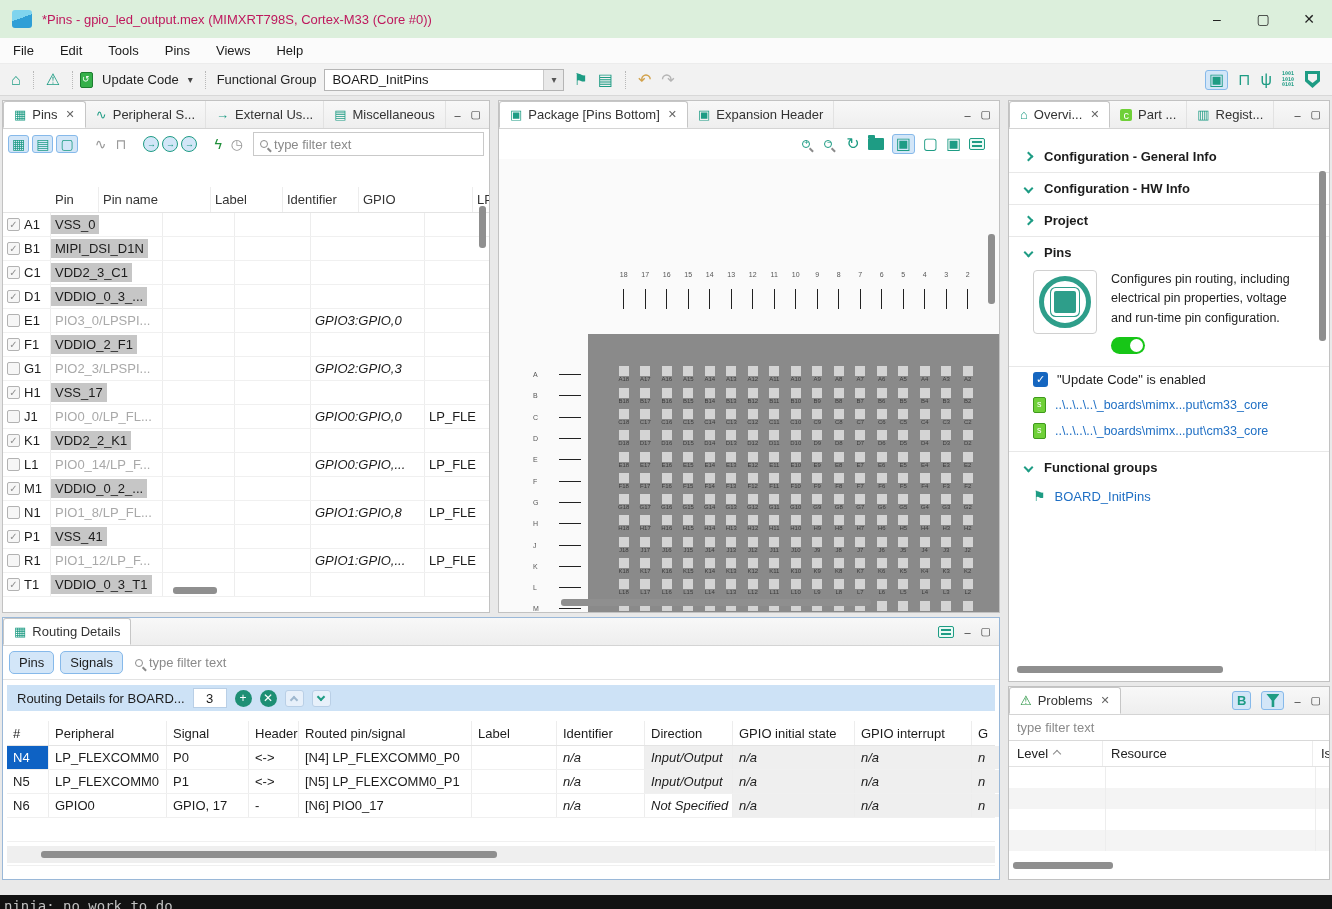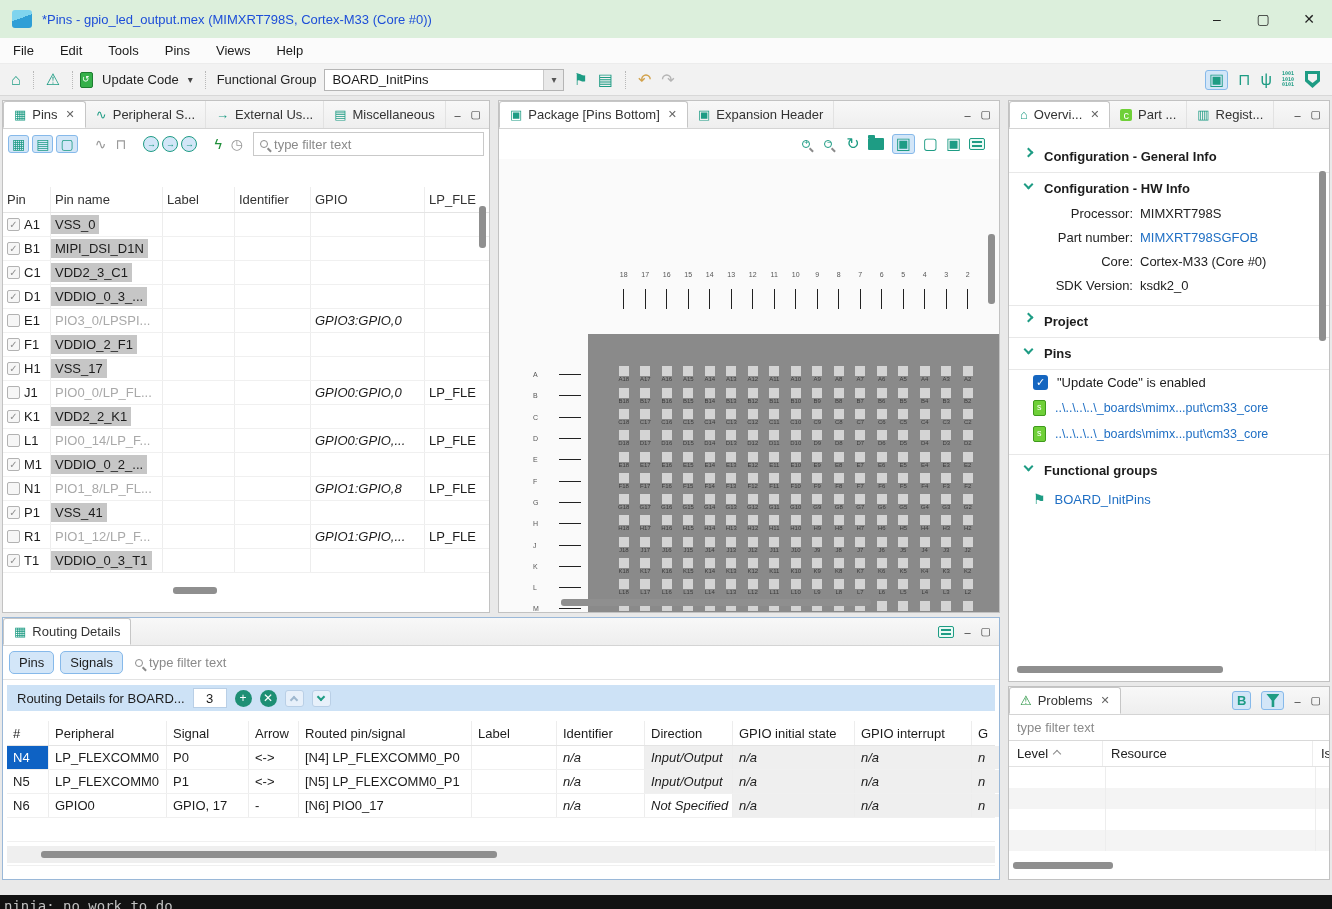--- a/index.html
+++ b/index.html
@@ -2,21 +2,21 @@
 <html><head>
 <meta charset="utf-8">
 <style>
   * { margin:0; padding:0; box-sizing:border-box; }
   html,body { width:1332px; height:909px; overflow:hidden; }
   body { font-family:"Liberation Sans", sans-serif; font-size:13px; color:#1c1c1c; background:#e9e9e9; position:relative; }
   .abs { position:absolute; }
   
   #titlebar { left:0; top:0; width:1332px; height:38px; background:#dcefdc; display:flex; align-items:center; }
   #app-icon { width:20px; height:18px; margin:0 10px 0 12px; border-radius:3px; background:linear-gradient(160deg,#7fd4ee 0 45%,#2f9fd6 45% 100%); }
-  #win-title { font-size:13px; color:#1d4ed8; }
+  #win-title { font-size:13px; color:#be185d; }
   .win-ctrls { margin-left:auto; display:flex; height:38px; }
   .win-btn { width:46px; height:38px; display:flex; align-items:center; justify-content:center; font-size:14px; color:#222; }
   #menubar { left:0; top:38px; width:1332px; height:26px; background:#fbfbfb; display:flex; align-items:center; gap:0; border-bottom:1px solid #ececec; }
   .menu-item { padding:0 13px; font-size:13px; color:#1a1a1a; }
   #toolbar { left:0; top:64px; width:1332px; height:32px; background:#f2f2f2; border-bottom:1px solid #d8d8d8; display:flex; align-items:center; padding:0 6px; }
   .tb-sep { width:1px; height:18px; border-left:1px dotted #b8b8b8; margin:0 7px; }
   .tb-ico { font-size:16px; color:#1e9c84; margin:0 5px; line-height:1; }
   .tb-txt { font-size:13px; color:#222; margin:0 4px; }
   .uc-icon { width:13px; height:16px; background:#35b04a; border-radius:2px; border:1px solid #1d7d30; display:inline-block; margin-right:5px; position:relative; }
   .uc-icon::after { content:"↺"; color:#fff; font-size:9px; position:absolute; left:1px; top:1px; }
@@ -43,21 +43,21 @@
   .chev.right { transform:rotate(-45deg); }
   .chev.down  { transform:rotate(45deg); }
   
   #pins-panel { left:2px; top:100px; width:488px; height:513px; overflow:hidden; }
   #pins-toolbar { height:30px; display:flex; align-items:center; padding:0 5px; gap:3px; }
   .mini-ico { font-size:14px; color:#1e9c84; padding:1px 3px; line-height:1; }
   .mini-ico.gray { color:#9a9a9a; }
   .circ { width:16px; height:16px; border:1.6px solid #1e9c84; border-radius:50%; display:flex; align-items:center; justify-content:center; font-size:9px; color:#1e9c84; }
   .ptable { position:absolute; left:0; top:86px; right:0; }
   .phead, .prow { display:flex; height:24px; align-items:stretch; }
-  .phead { height:26px; border-bottom:1px solid #e4e4e4; }
+  .phead { height:26px; border-bottom:1px solid #e4e4e4;padding-left:48px; }
   .pcell { border-right:1px solid #ededed; display:flex; align-items:center; padding:0 4px; overflow:hidden; white-space:nowrap; }
   .phead .pcell { color:#333; }
   .prow { border-bottom:1px solid #f0f0f0; }
   .c0{width:48px;flex:none;} .c1{width:112px;flex:none;} .c2{width:72px;flex:none;} .c3{width:76px;flex:none;} .c4{width:114px;flex:none;} .c5{width:66px;flex:none;}
   .cb { width:13px; height:13px; border:1px solid #b2b2b2; background:#f6f6f6; border-radius:2px; margin-right:4px; flex:none; display:flex; align-items:center; justify-content:center; font-size:10px; color:#8f8f8f; }
   .namebg { background:#c6c6c6; }
   .mutetxt { color:#a9a9a9; }
   .ital { font-style:italic; }
   .vscroll { position:absolute; width:7px; background:#8f8f8f; border-radius:3px; }
   .hscroll { position:absolute; height:7px; background:#8f8f8f; border-radius:3px; }
@@ -81,21 +81,21 @@
   .rtick { width:21.5px; display:flex; justify-content:center; }
   .rtick i { width:1px; height:20px; background:#222; }
   #row-letters, #row-dashes { position:absolute; top:205px; }
   #row-letters { left:34px; } #row-dashes { left:60px; }
   .rlet { height:21.3px; font-size:7px; color:#555; display:flex; align-items:center; }
   .rdash { height:21.3px; display:flex; align-items:center; }
   .rdash i { width:22px; height:1px; background:#222; display:block; }
   
   #overview-panel { left:1008px; top:100px; width:322px; height:582px; overflow:hidden; }
   .ov-section { border-top:1px solid #e8e8e8; }
-  .ov-head { display:flex; gap:12px; padding:8px 0 8px 16px; font-weight:bold; color:#1c1c1c; }
+  .ov-head { display:flex; align-items:center; gap:12px; padding:8px 0 8px 16px; font-weight:bold; color:#1c1c1c; }
   .ov-fields { display:grid; grid-template-columns:108px 1fr; column-gap:7px; row-gap:9px; padding:2px 0 12px 16px; }
   .ov-lab { text-align:right; color:#222; }
   .ov-val { color:#222; white-space:nowrap; overflow:hidden; }
   .link { color:#1f6fc4; }
   .pins-desc-row { display:flex; gap:14px; padding:2px 0 12px 24px; }
   .pins-tool-box { width:64px; height:64px; border:1px solid #d0d0d0; border-radius:4px; display:flex; align-items:center; justify-content:center; flex:none; }
   .pins-ring { width:52px; height:52px; border:5px solid #2e9e8a; border-radius:50%; display:flex; align-items:center; justify-content:center; }
   .pins-chip { width:22px; height:22px; background:#2e9e8a; border-radius:2px; box-shadow:0 0 0 3px #fff, 0 0 0 4px #2e9e8a; }
   .desc-line { white-space:nowrap; overflow:hidden; font-size:12.5px; color:#222; line-height:1.55; }
   .toggle { width:34px; height:17px; background:#17c617; border-radius:9px; position:relative; margin-top:9px; }
@@ -298,20 +298,30 @@
           <div class="pcell c0"><div class="cb">✓</div>F1</div>
           <div class="pcell c1" style="padding: 0px;">
             <div class="namebg" style="padding: 2px 4px;">VDDIO_2_F1</div>
           </div>
           <div class="pcell c2"></div>
           <div class="pcell c3"></div>
           <div class="pcell c4 ital"></div>
           <div class="pcell c5"></div>
         </div>
         <div class="prow">
+          <div class="pcell c0"><div class="cb"></div>G1</div>
+          <div class="pcell c1" style="padding: 0px;">
+            <div class="mutetxt" style="padding: 2px 4px;">PIO2_3/LPSPI...</div>
+          </div>
+          <div class="pcell c2"></div>
+          <div class="pcell c3"></div>
+          <div class="pcell c4 ital">GPIO2:GPIO,3</div>
+          <div class="pcell c5"></div>
+        </div>
+        <div class="prow">
           <div class="pcell c0"><div class="cb">✓</div>H1</div>
           <div class="pcell c1" style="padding: 0px;">
             <div class="namebg" style="padding: 2px 4px;">VSS_17</div>
           </div>
           <div class="pcell c2"></div>
           <div class="pcell c3"></div>
           <div class="pcell c4 ital"></div>
           <div class="pcell c5"></div>
         </div>
         <div class="prow">
@@ -1405,41 +1415,44 @@
     <div class="ov-head">
       <span class="chev right"></span>
       <span>Configuration - General Info</span>
     </div>
   </div>
   <div class="ov-section">
     <div class="ov-head">
       <span class="chev down"></span>
       <span>Configuration - HW Info</span>
     </div>
-    <div class="ov-fields">
-      <span class="ov-lab">Processor:</span>
-      <span class="ov-val">MIMXRT798S</span>
-      <span class="ov-lab">Part number:</span>
-      <span class="ov-val link">MIMXRT798SGFOB</span>
-      <span class="ov-lab">Core:</span>
-      <span class="ov-val">Cortex-M33 (Core #0)</span>
-      <span class="ov-lab">SDK Version:</span>
-      <span class="ov-val">ksdk2_0</span>
-    </div>
   </div>
   <div class="ov-section">
     <div class="ov-head">
       <span class="chev right"></span>
       <span>Project</span>
     </div>
   </div>
   <div class="ov-section">
     <div class="ov-head">
       <span class="chev down"></span>
       <span>Pins</span>
+    </div>
+    <div class="pins-desc-row">
+      <div class="pins-tool-box">
+          <div class="pins-ring">
+            <div class="pins-chip"></div>
+          </div>
+        </div>
+      <div>
+        <div class="desc-line">Configures pin routing, including</div>
+        <div class="desc-line">electrical pin properties, voltage</div>
+        <div class="desc-line">and run-time pin configuration.</div>
+        <div class="toggle"></div>
+      </div>
     </div>
   </div>
   <div class="ov-section">
     <div class="gc-row">
       <span class="bluecb">✓</span>
       <span>"Update Code" is enabled</span>
     </div>
     <div class="gc-row">
       <span class="file-ico"></span>
       <span class="link" style="font-size:12.5px">..\..\..\..\_boards\mimx...put\cm33_core</span>
@@ -1493,21 +1506,21 @@
       </span>
     <span class="sq-btn">
         <i class="chev2 dn"></i>
       </span>
   </div>
   <div id="rt-table">
     <div class="rhead">
         <div class="rcell r0">#</div>
         <div class="rcell r1">Peripheral</div>
         <div class="rcell r2">Signal</div>
-        <div class="rcell r3">Arrow</div>
+        <div class="rcell r3">Header</div>
         <div class="rcell r4">Routed pin/signal</div>
         <div class="rcell r5">Label</div>
         <div class="rcell r6">Identifier</div>
         <div class="rcell r7">Direction</div>
         <div class="rcell r8">GPIO initial state</div>
         <div class="rcell r9">GPIO interrupt</div>
         <div class="rcell r10">G</div>
       </div>
     <div>
         <div class="rrow">

